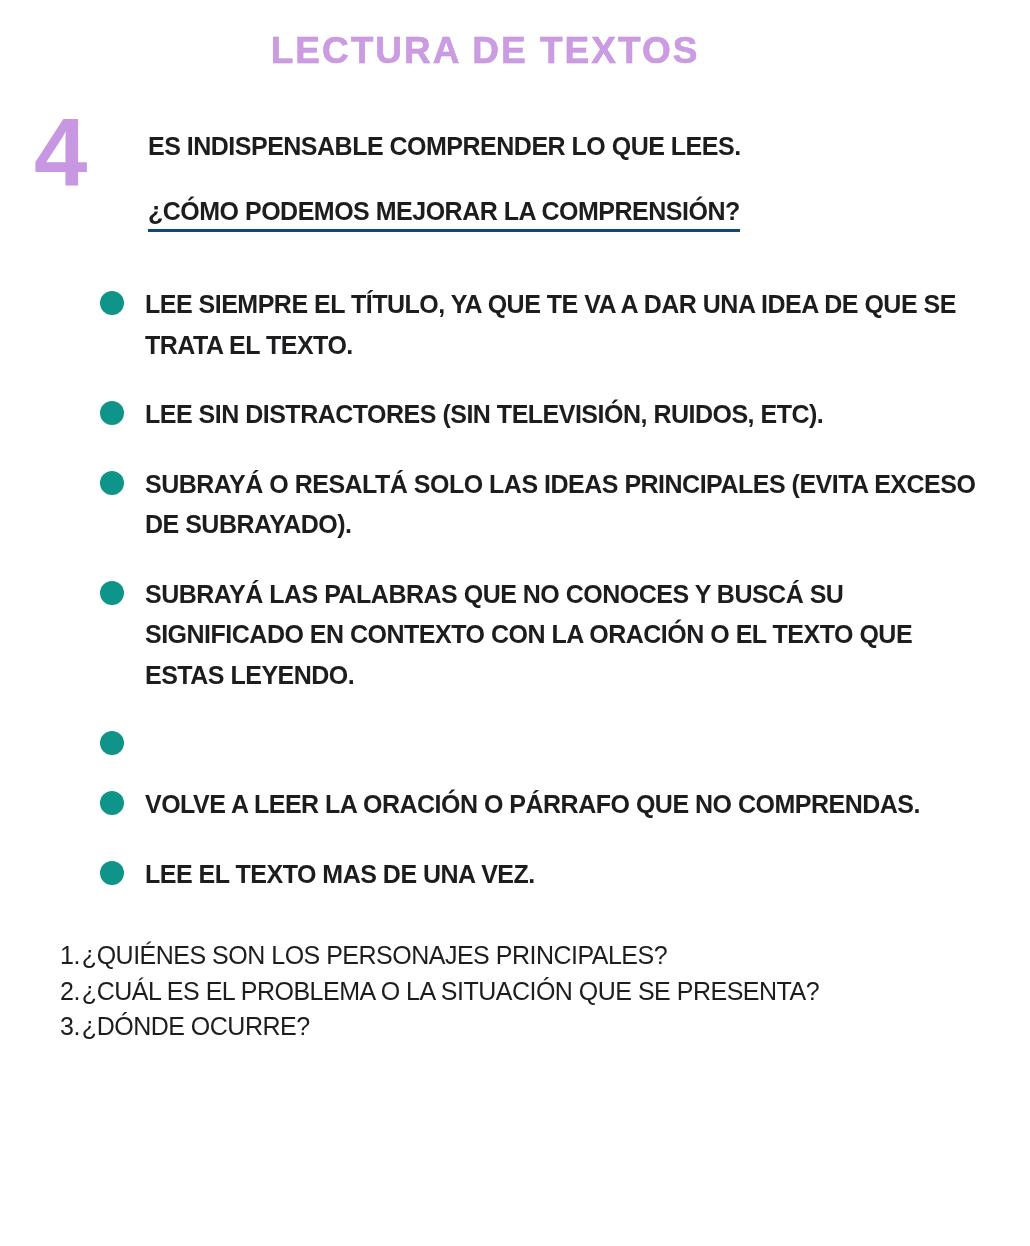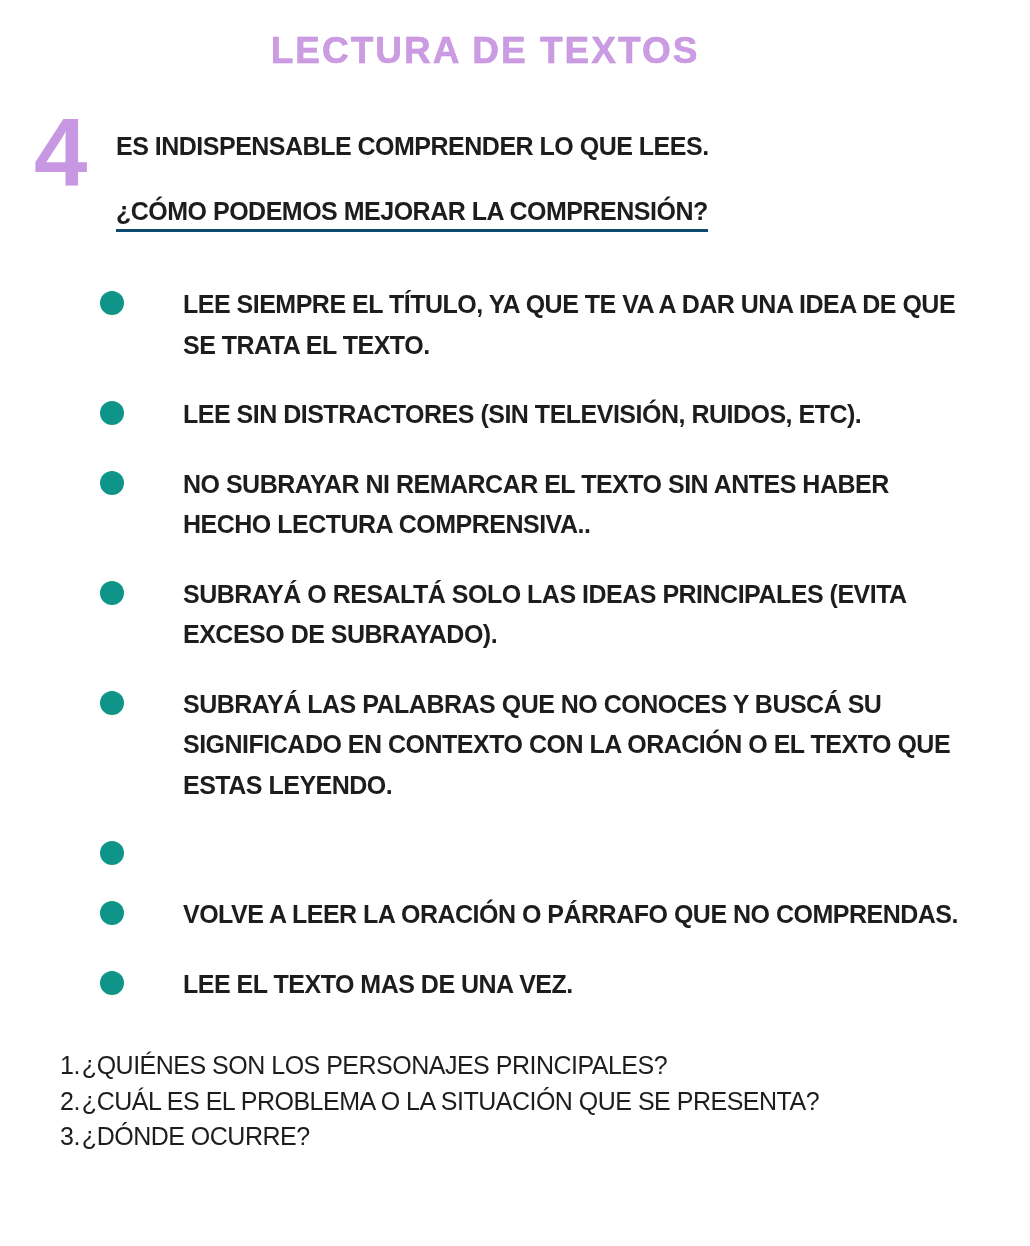--- a/index.html
+++ b/index.html
@@ -34,21 +34,21 @@
   }
   .big-number {
     width: 78px;
     flex-shrink: 0;
     font-size: 96px;
     line-height: 0.86;
     font-weight: 700;
     color: #c897e2;
     margin-left: -6px;
   }
-  .intro-col { flex: 1; padding-left: 4px; }
+  .intro-col { flex: 1; padding-left: 4px; margin-left: 32px; }
   .intro-text {
     padding-top: 20px;
     font-size: 25px;
     font-weight: 700;
     letter-spacing: -0.5px;
   }
   .subheading {
     display: inline-block;
     font-size: 25px;
     font-weight: 700;
@@ -61,21 +61,20 @@
   .tips {
     list-style: none;
     margin-top: 52px;
     margin-left: 60px;
     max-width: 880px;
   }
   .tip {
     display: flex;
     align-items: flex-start;
     margin-bottom: 29px;
-    gap: 38px;
   }
   .bullet {
     width: 24px;
     height: 24px;
     border-radius: 50%;
     background: #0f9489;
     flex-shrink: 0;
     margin-top: 7px;
     margin-right: 21px;
   }
@@ -124,24 +123,20 @@
     <li class="tip">
       <span class="bullet"></span>
       <span class="tip-text">LEE SIEMPRE EL TÍTULO, YA QUE TE VA A DAR UNA IDEA DE QUE SE TRATA EL TEXTO.</span>
     </li>
     <li class="tip">
       <span class="bullet"></span>
       <span class="tip-text">LEE SIN DISTRACTORES (SIN TELEVISIÓN, RUIDOS, ETC).</span>
     </li>
     <li class="tip">
       <span class="bullet"></span>
-      <span class="tip-text">NO SUBRAYAR NI REMARCAR EL TEXTO SIN ANTES HABER HECHO LECTURA COMPRENSIVA..</span>
-    </li>
-    <li class="tip">
-      <span class="bullet"></span>
       <span class="tip-text">SUBRAYÁ O RESALTÁ SOLO LAS IDEAS PRINCIPALES (EVITA EXCESO DE SUBRAYADO).</span>
     </li>
     <li class="tip">
       <span class="bullet"></span>
       <span class="tip-text">SUBRAYÁ LAS PALABRAS QUE NO CONOCES Y BUSCÁ SU SIGNIFICADO EN CONTEXTO CON LA ORACIÓN O EL TEXTO QUE ESTAS LEYENDO.</span>
     </li>
     <li class="tip">
       <span class="bullet"></span>
     </li>
     <li class="tip">

